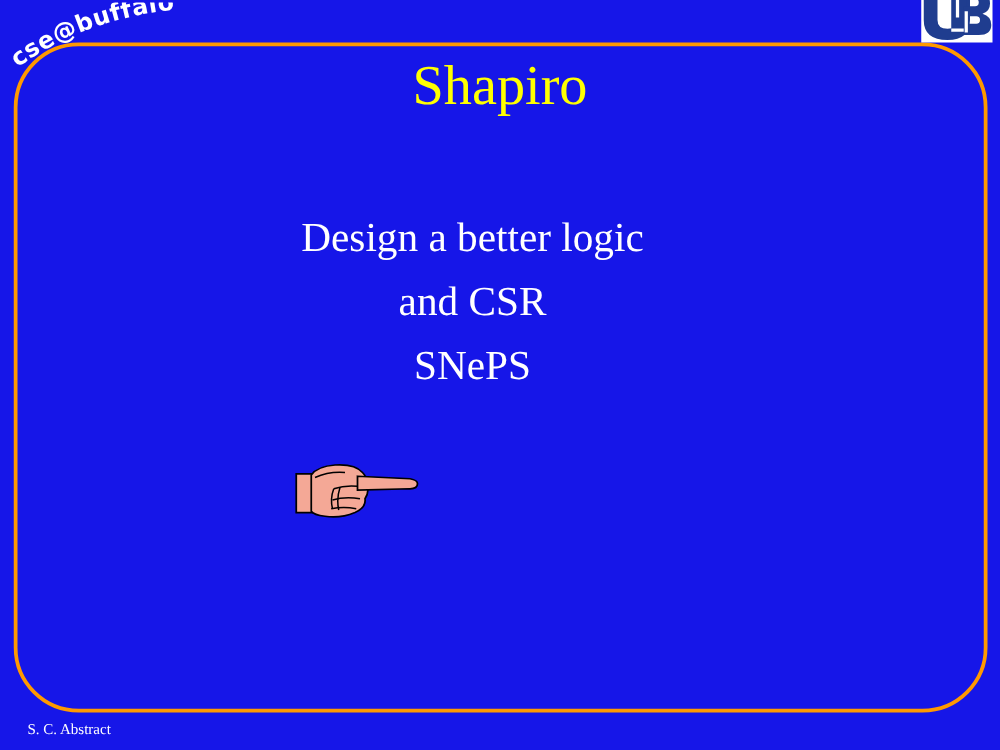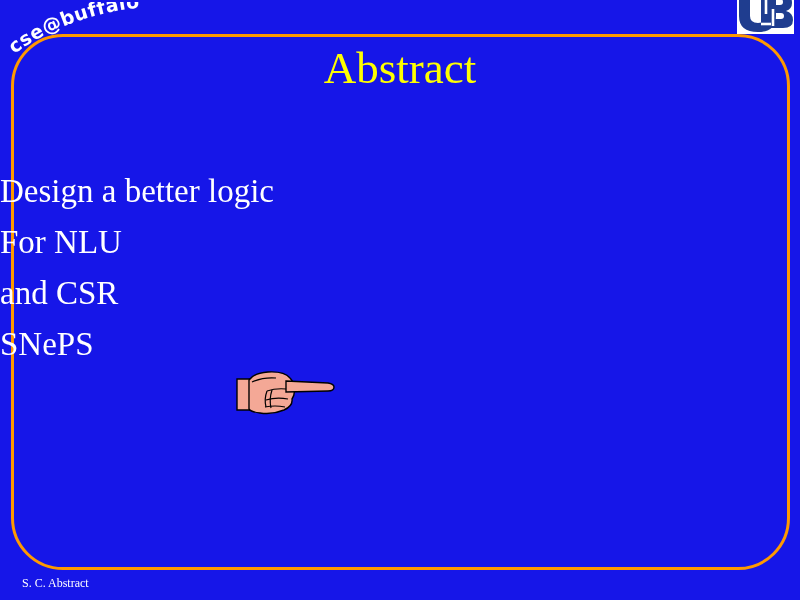--- a/index.html
+++ b/index.html
@@ -70,21 +70,21 @@
     font-family: "Liberation Serif", serif;
     white-space: nowrap;
   }
 
   
   #body-block {
     position: absolute;
     left: 0;
     top: 166px;
     width: 756px;
-    text-align: left;
+    text-align: center;
   }
   .body-line {
     color: #ffffff;
     font-size: 33px;
     line-height: 51px;
     font-family: "Liberation Serif", serif;
     white-space: nowrap;
   }
 
   
@@ -134,25 +134,24 @@
       </g>
 
       <g fill="none" stroke="#ffffff" stroke-width="2.6">
         <path d="M 29,-6 L 29,14"></path>
         <path d="M 36,9 L 36,26"></path>
         <path d="M 24,24 L 34,24"></path>
       </g>
     </svg>
   </div>
 
-  <div id="title">Abstract</div>
+  <div id="title">Shapiro</div>
 
   <div id="body-block">
     <div class="body-line">Design a better logic</div>
-    <div class="body-line">For NLU</div>
     <div class="body-line">and CSR</div>
     <div class="body-line">SNePS</div>
   </div>
 
   <svg id="hand-pointer" viewBox="0 0 104 48">
 
     <path d="M 1,10 L 14,10 L 14,41 L 1,41 Z" fill="#f4a896" stroke="#000000" stroke-width="1.4"></path>
 
     <path d="M 13,11 Q 18,4 32,3 Q 48,2 54,9 Q 58,13 57,18
              Q 60,24 56,30 Q 57,37 48,41 Q 36,46 24,44

